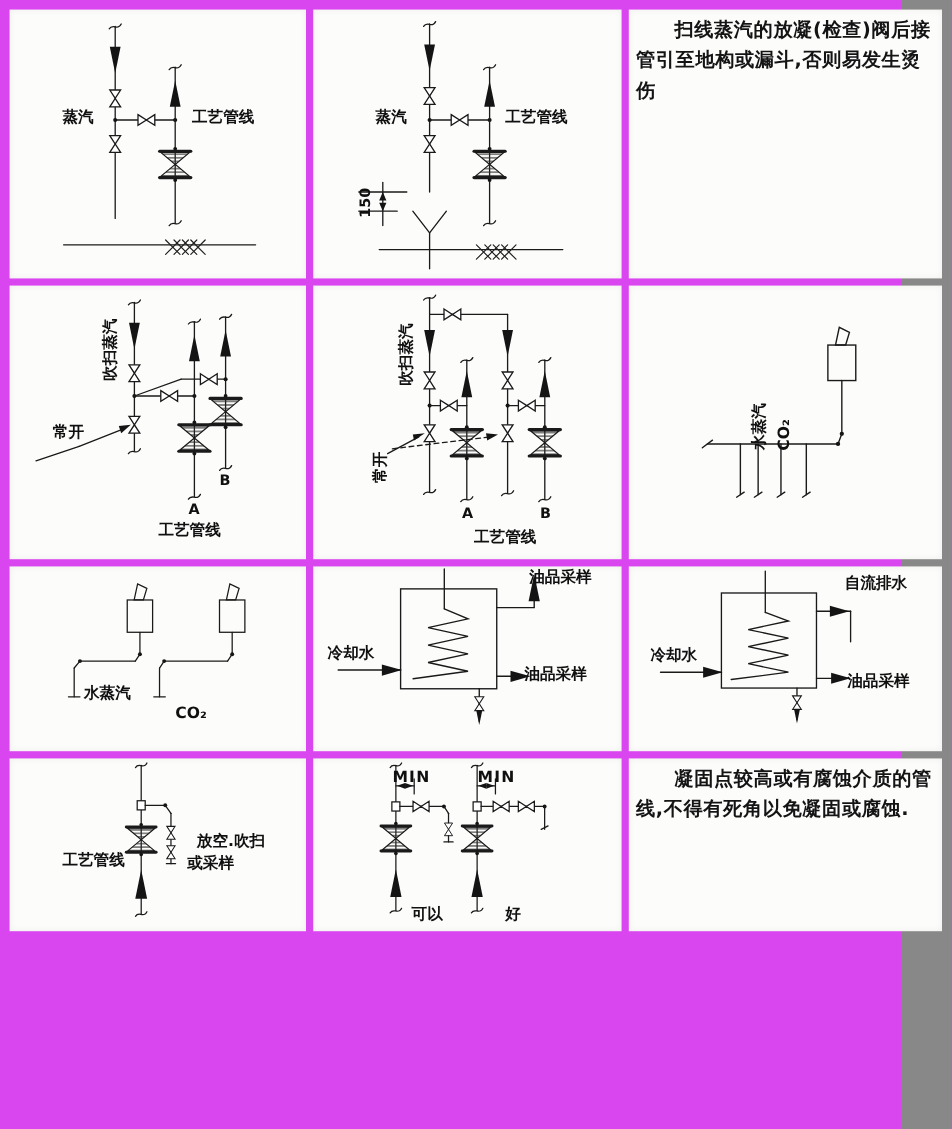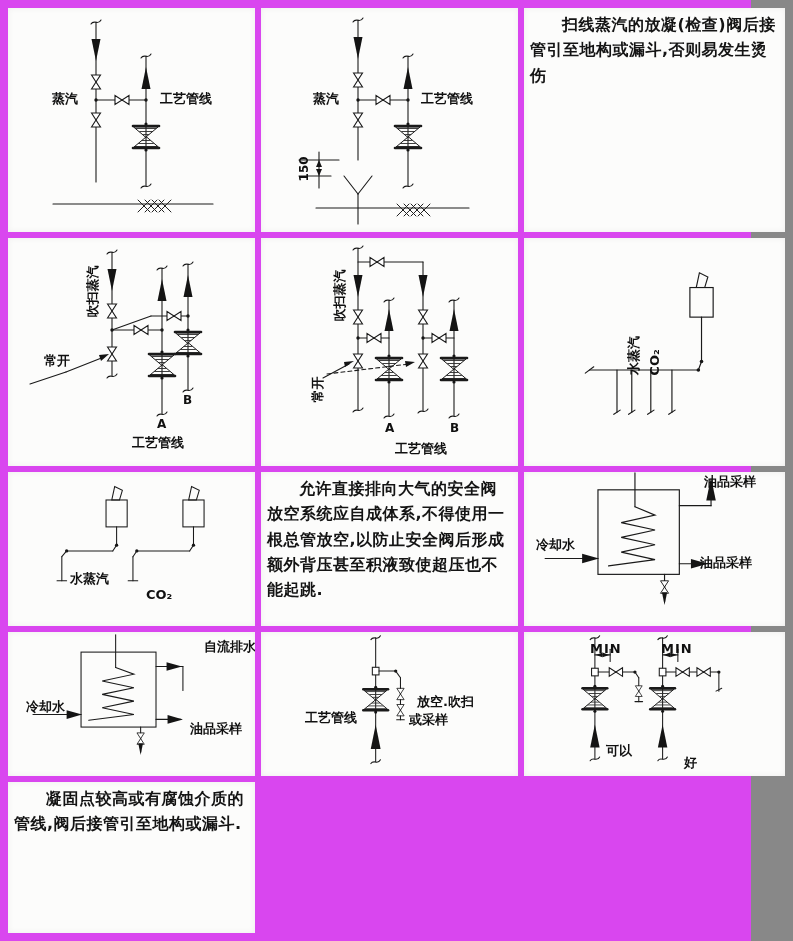--- a/index.html
+++ b/index.html
@@ -262,23 +262,20 @@
         <use href="#g-dot" transform="translate(134,79)"></use>
         <line x1="134" y1="79" x2="130" y2="85"></line>
         <line x1="130" y1="85" x2="130" y2="110"></line>
         <line x1="125" y1="110" x2="135" y2="110"></line>
       </g>
     </svg>
     <div class="lbl" style="left:62px;top:100px">水蒸汽</div>
     <div class="lbl" style="left:138px;top:116px">CO₂</div>
   </div>
 
-  <div class="cell note">
-    <p>允许直接排向大气的安全阀放空系统应自成体系,不得使用一根总管放空,以防止安全阀后形成额外背压甚至积液致使超压也不能起跳.</p>
-  </div>
 
   <div class="cell">
     <svg class="draw" viewBox="0 0 247 144">
       <g class="ink">
         <rect x="70" y="16" width="77" height="80"></rect>
         <line x1="105" y1="0" x2="105" y2="32"></line>
         <polyline points="105,32 124,40 92,47 124,54 92,61 124,68 92,75 124,82 80,88"></polyline>
         <line x1="147" y1="31" x2="177" y2="31"></line>
         <line x1="177" y1="31" x2="177" y2="8"></line>
         <use href="#g-arrow-up" transform="translate(177,15)"></use>
@@ -308,21 +305,21 @@
         <line x1="26" y1="83" x2="76" y2="83"></line>
         <use href="#g-arrow-right" transform="translate(68,83)"></use>
         <line x1="154" y1="88" x2="180" y2="88"></line>
         <use href="#g-arrow-right" transform="translate(173,88)"></use>
         <line x1="138" y1="96" x2="138" y2="122"></line>
         <use href="#g-valve-v" transform="translate(138,108) scale(0.8)"></use>
         <use href="#g-arrow-down" transform="translate(138,119) scale(0.55)"></use>
       </g>
     </svg>
     <div class="lbl" style="left:18px;top:68px">冷却水</div>
-    <div class="lbl" style="left:196px;top:8px">自流排水</div>
+    <div class="lbl" style="left:180px;top:8px">自流排水</div>
     <div class="lbl" style="left:182px;top:90px">油品采样</div>
   </div>
 
 
   <div class="cell">
     <svg class="draw" viewBox="0 0 247 151">
       <g class="ink">
         <line x1="109" y1="6" x2="109" y2="136"></line>
         <use href="#g-tick" transform="translate(109,6)"></use>
         <rect x="105.5" y="37" width="7" height="8" fill="#fff"></rect>
@@ -377,21 +374,21 @@
         <use href="#g-dot" transform="translate(196,42)"></use>
         <line x1="196" y1="42" x2="196" y2="62"></line>
         <line x1="193" y1="62" x2="199" y2="59"></line>
         <use href="#g-spool" transform="translate(137,57)"></use>
         <use href="#g-arrow-up" transform="translate(137,109) scale(1.1)"></use>
         <use href="#g-tick" transform="translate(137,133)"></use>
       </g>
     </svg>
     <div class="lbl min" style="left:66px;top:10px">MIN</div>
     <div class="lbl min" style="left:137px;top:10px">MIN</div>
-    <div class="lbl" style="left:82px;top:112px">可以</div>
+    <div class="lbl" style="left:82px;top:124px">可以</div>
     <div class="lbl" style="left:160px;top:124px">好</div>
   </div>
 
   <div class="cell note">
-    <p>凝固点较高或有腐蚀介质的管线,阀后接管引至地构或漏斗.</p>
+    <p>凝固点较高或有腐蚀介质的管线,不得有死角以免凝固或腐蚀.</p>
   </div>
 
 </div>
 
 </body></html>

